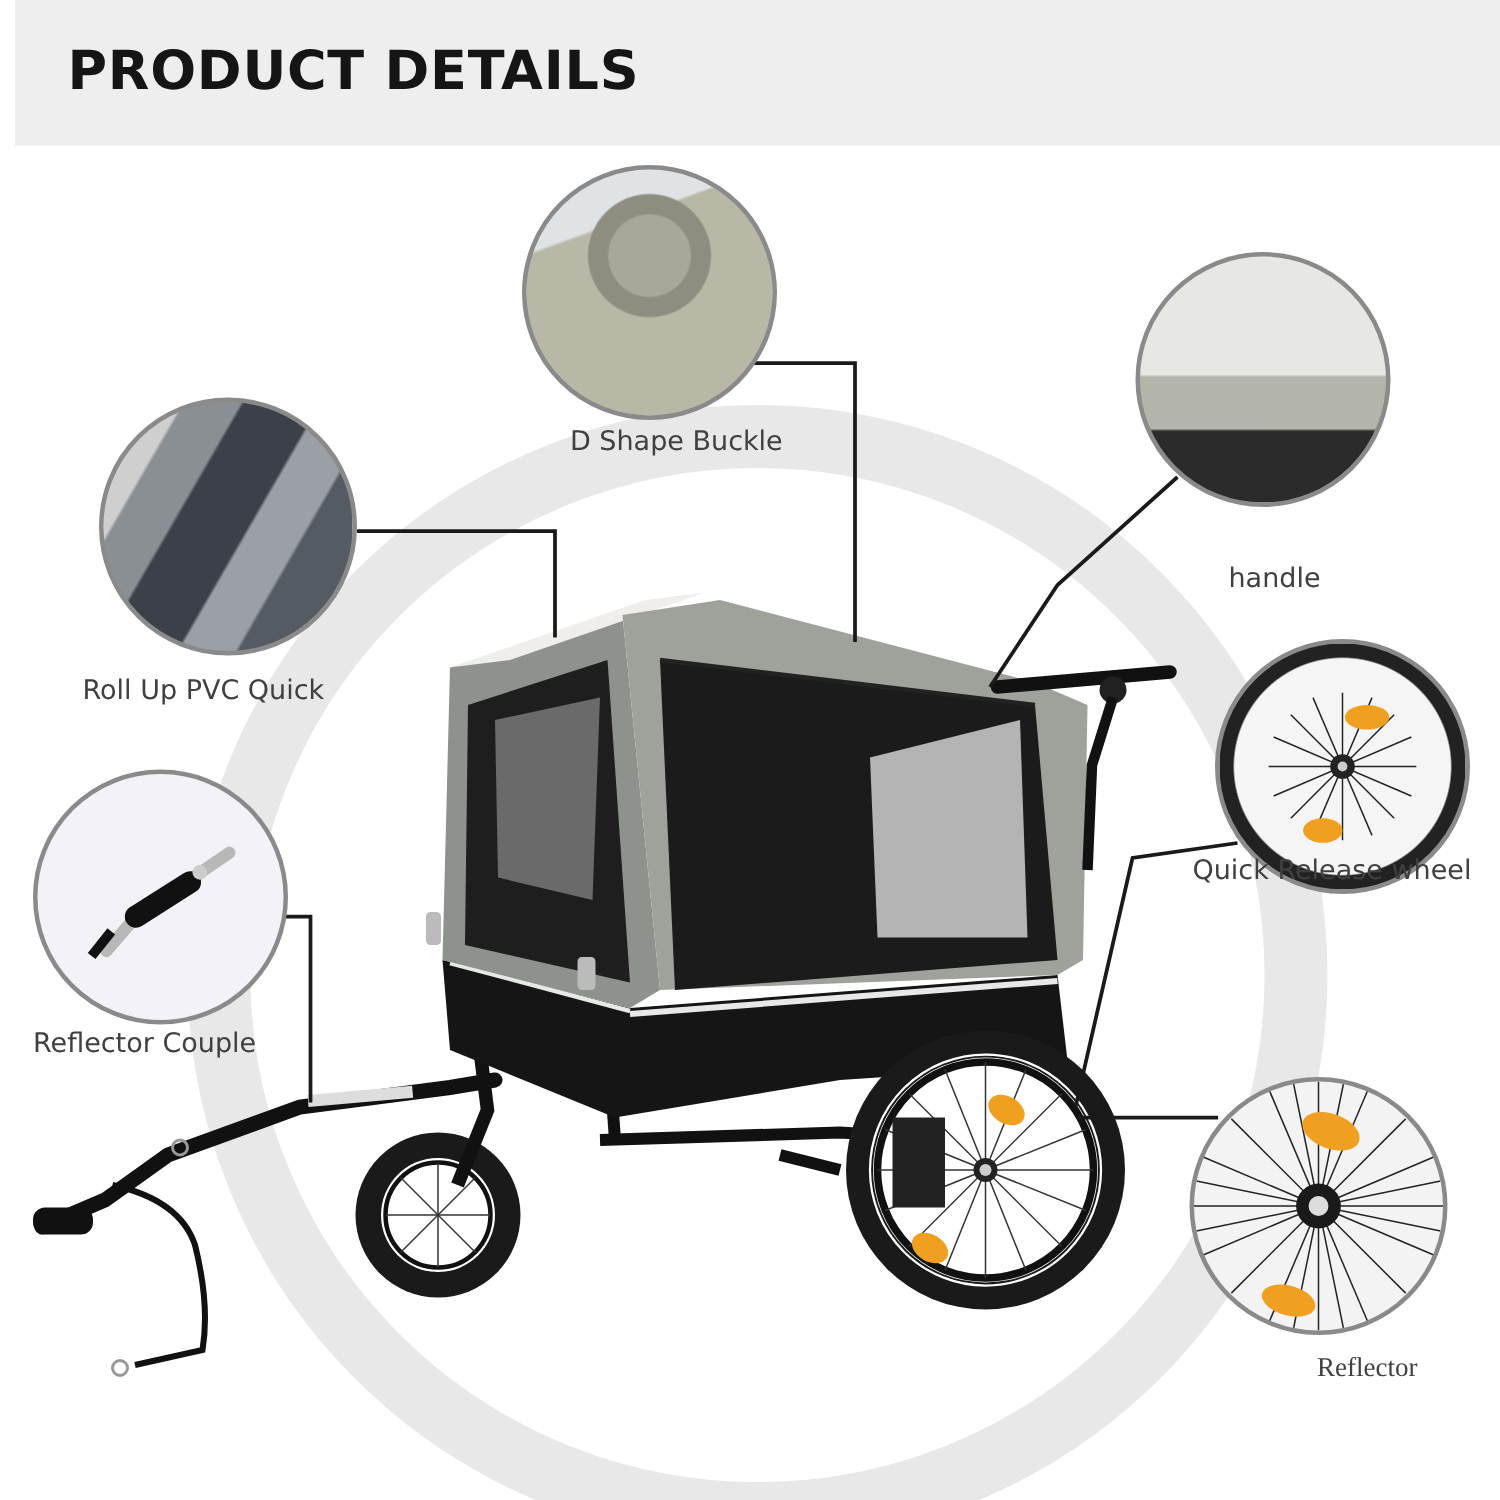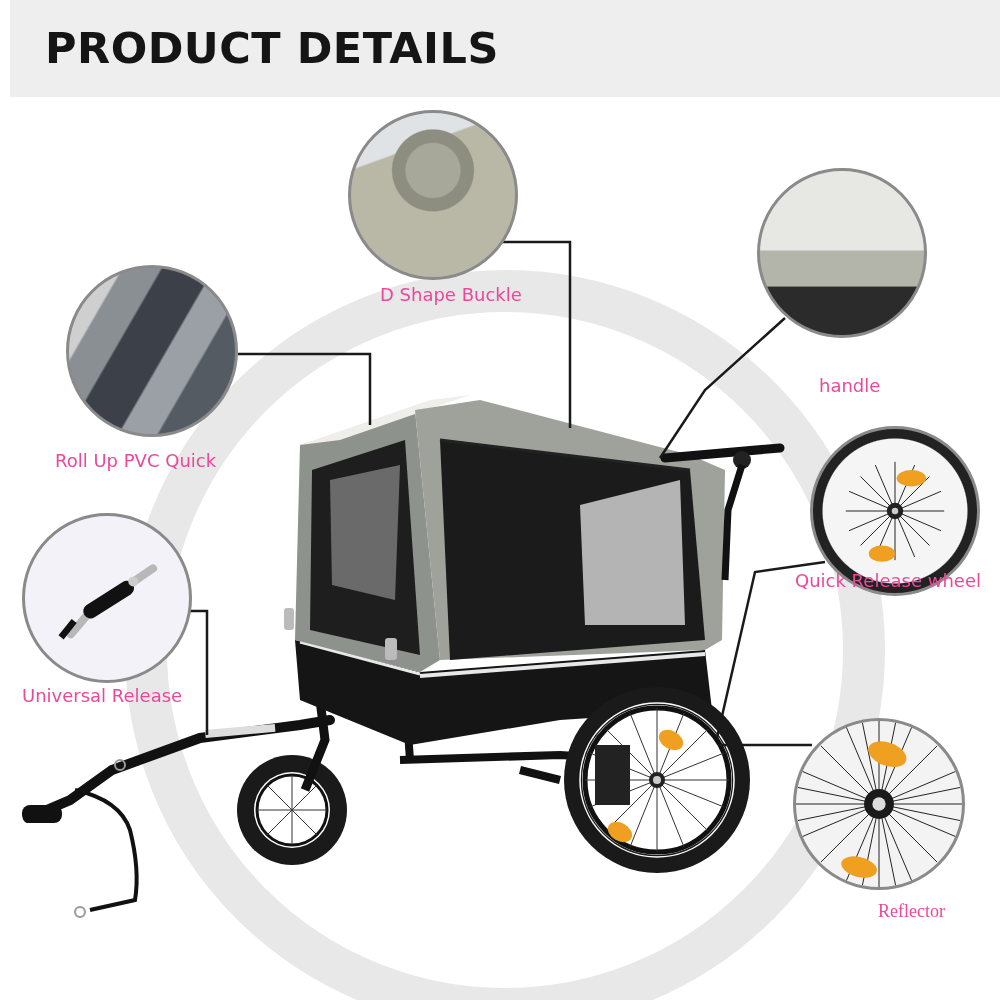--- a/index.html
+++ b/index.html
@@ -1,31 +1,31 @@
 <!DOCTYPE html>
 <html><head>
 <meta charset="utf-8">
 <style>
   html, body { margin: 0; padding: 0; background: #ffffff; }
   body { width: 1000px; height: 1000px; position: relative; overflow: hidden;
          font-family: "Liberation Sans", "DejaVu Sans", sans-serif; color: #222; }
 
   .header { position: absolute; left: 10px; top: 0; width: 990px; height: 97px; background: #eeeeee; }
   .header-title { position: absolute; left: 35px; top: 18px; font-family: "DejaVu Sans", sans-serif;
-                  font-weight: bold; font-size: 43px; letter-spacing: 0.5px; color: #151515; line-height: 60px; }
+                  font-weight: bold; font-size: 36px; letter-spacing: 0.5px; color: #151515; line-height: 60px; }
 
   .bg-ring { position: absolute; left: 125px; top: 270px; width: 760px; height: 760px; border-radius: 50%;
              box-sizing: border-box; border: 42px solid #e8e8e8; }
 
   .connectors { position: absolute; left: 0; top: 0; width: 1000px; height: 1000px; pointer-events: none; }
 
   .callout { position: absolute; }
   .callout-photo { position: absolute; border-radius: 50%; box-sizing: border-box; border: 3px solid #8a8a8a;
                    overflow: hidden; background: #dcdcd6; }
-  .callout-label { position: absolute; font-family: "DejaVu Sans", sans-serif; font-size: 18px; color: #ec4899;
+  .callout-label { position: absolute; font-family: "DejaVu Sans", sans-serif; font-size: 18px; color: #404040;
                    white-space: nowrap; line-height: 22px; }
 
   
   .ph-buckle { background: radial-gradient(circle at 50% 35%, #a7a89a 0 20%, #8d8e80 21% 30%, transparent 31%),
                linear-gradient(160deg, #dfe3e6 0 25%, #b9b8a6 26% 100%); }
   .ph-pvc { background: linear-gradient(120deg, #cfcfcf 0 20%, #8a8f94 21% 35%, #3b4049 36% 55%, #9aa0a6 56% 70%, #555b63 71% 100%); }
   .ph-couple { background: linear-gradient(200deg, #f2f2f8 0 100%); }
   .ph-handle { background: linear-gradient(180deg, #e7e7e4 0 48%, #b3b4aa 49% 70%, #2b2b2b 71% 100%); }
   .ph-wheel { background: radial-gradient(circle, #333 0 4%, #f5f5f5 5% 62%, #222 63% 78%, #f5f5f5 79% 82%, #1b1b1b 83% 100%); }
   .ph-reflector { background: radial-gradient(circle, #222 0 8%, #f3f3f3 9% 100%); }
@@ -161,21 +161,21 @@
 
 <div class="callout">
   <div class="callout-photo ph-couple" style="left:22px; top:513px; width:170px; height:170px;">
     <svg class="spokes" viewBox="0 0 100 100">
       <path d="M28 72 L40 58 L78 32" stroke="#b8b8b8" stroke-width="5" fill="none" stroke-linecap="round"></path>
       <path d="M40 58 L62 44" stroke="#111" stroke-width="9" stroke-linecap="round"></path>
       <path d="M22 74 L30 64" stroke="#111" stroke-width="4"></path>
       <circle cx="66" cy="40" r="3" fill="#ccc"></circle>
     </svg>
   </div>
-  <div class="callout-label" style="left:22px; top:685px;">Universal Release</div>
+  <div class="callout-label" style="left:22px; top:685px;">Reflector Couple</div>
 </div>
 
 <div class="callout">
   <div class="callout-photo ph-reflector" style="left:793px; top:718px; width:172px; height:172px;">
     <svg class="spokes" viewBox="0 0 100 100">
       <g stroke="#222" stroke-width="0.6">
         <line x1="50" y1="0" x2="50" y2="100"></line>
           <line x1="0" y1="50" x2="100" y2="50"></line>
         <line x1="15" y1="15" x2="85" y2="85"></line>
           <line x1="85" y1="15" x2="15" y2="85"></line>

